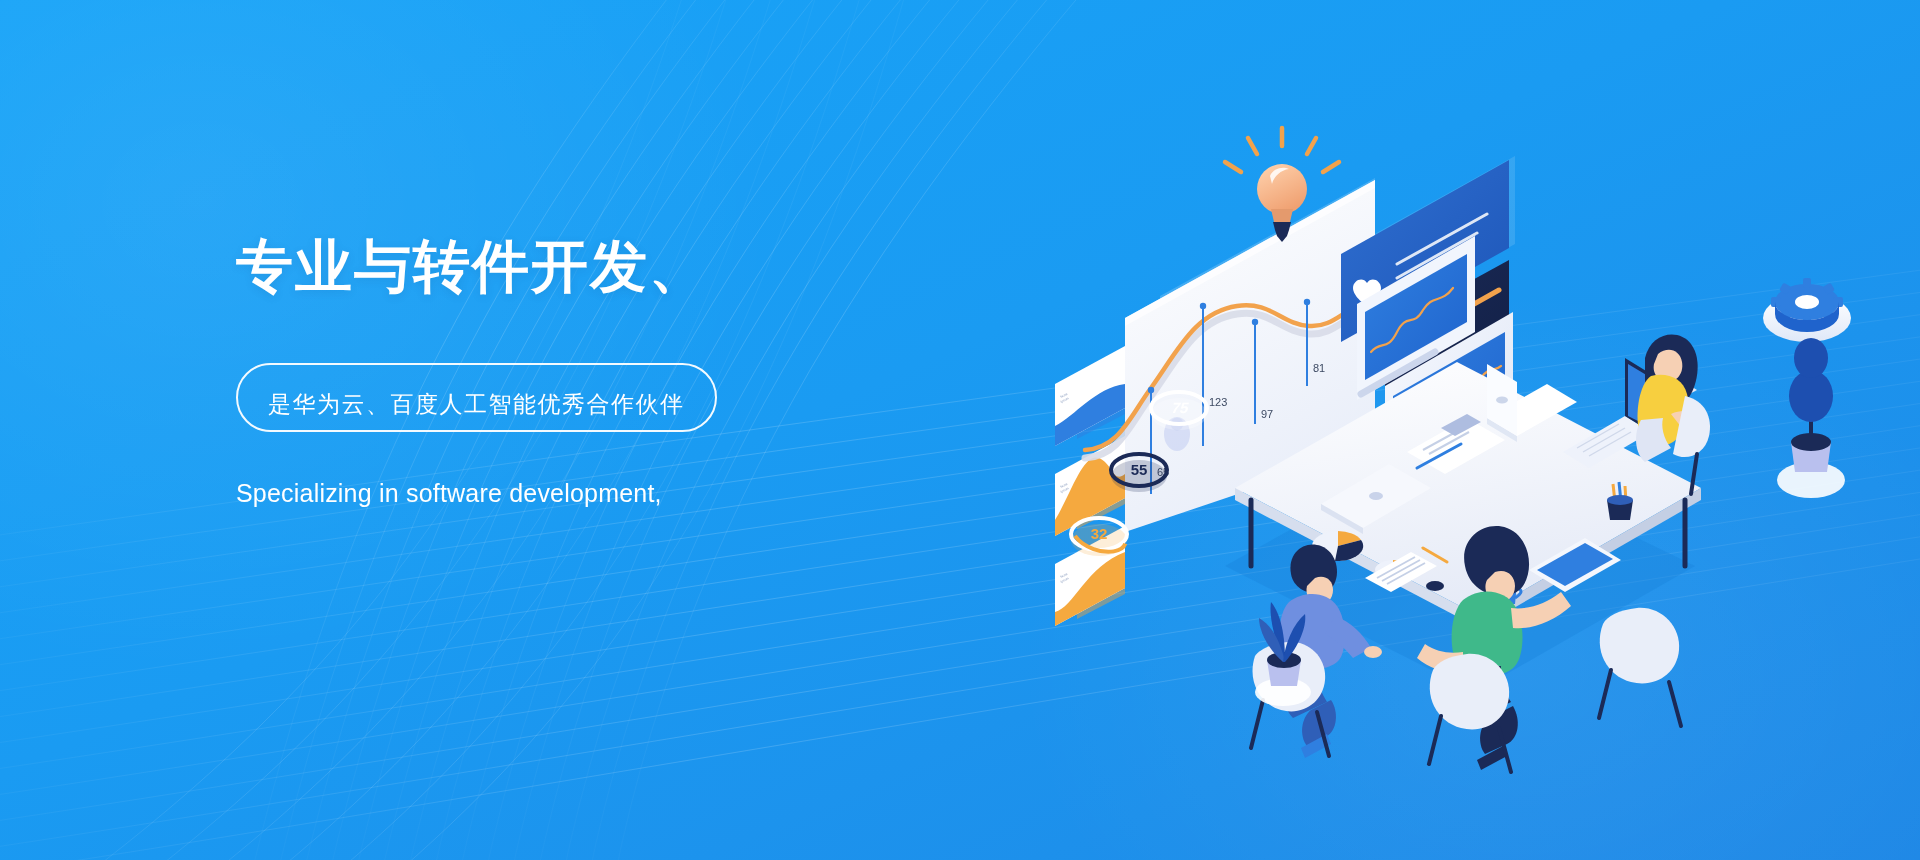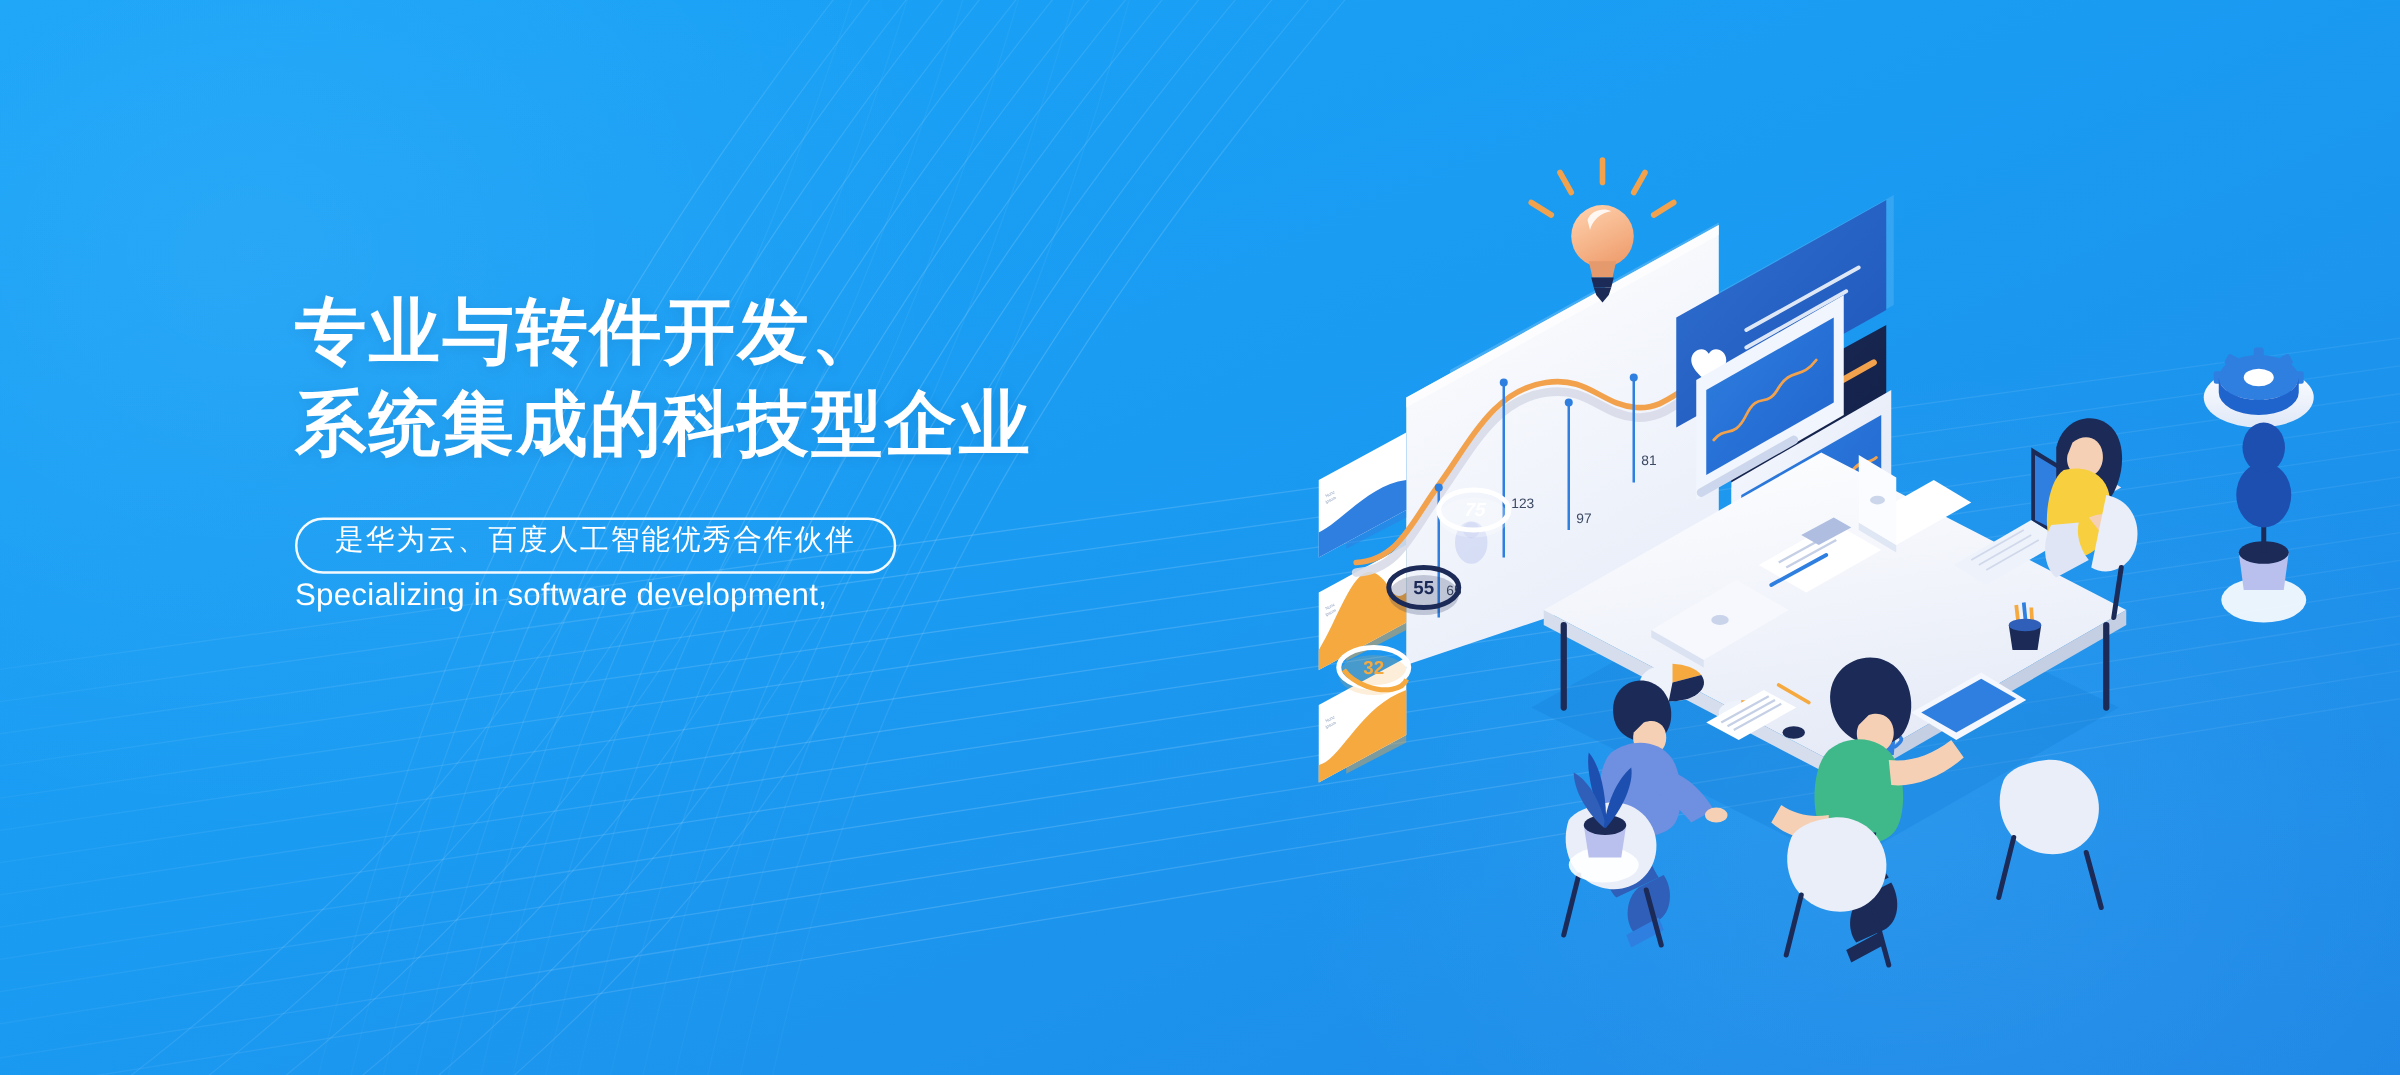--- a/index.html
+++ b/index.html
@@ -30,29 +30,29 @@
 
   
   .copy{position:absolute;left:236px;top:230px;width:900px;}
   .headline{
     color:#ffffff;font-weight:700;font-size:57px;line-height:1.28;
     letter-spacing:2px;margin:0;text-shadow:0 2px 10px rgba(0,40,90,.10);
   }
   .headline .ln{display:block;white-space:nowrap;}
 
   .pill{
-    display:inline-block;margin-top:38px;
+    display:inline-block;margin-top:60px;
     border:2px solid rgba(255,255,255,.95);border-radius:999px;
-    padding:3px 30px 13px;
+    padding:27px 30px 13px;
     color:#ffffff;font-size:23px;letter-spacing:1.5px;line-height:1.1;
     white-space:nowrap;
   }
 
   .subtitle{
-    color:#ffffff;font-size:25px;line-height:1.38;
+    margin-top:44px;color:#ffffff;font-size:25px;line-height:1.38;
     font-weight:400;letter-spacing:.2px;
   }
   .subtitle .ln{display:block;white-space:nowrap;}
 
   
   .illus{position:absolute;left:1085px;top:96px;width:800px;height:660px;}
   .illus svg{display:block;width:800px;height:660px;overflow:visible;}
   .lbl{font-family:"Liberation Sans",sans-serif;font-size:11px;fill:#3d4a63;}
   .gnum{font-family:"Liberation Sans",sans-serif;font-size:15px;font-weight:700;}
   .tiny{font-family:"Liberation Sans",sans-serif;font-size:3.4px;fill:#8fa0c0;}
@@ -124,21 +124,20 @@
         </g>
       </g>
     </svg>
   </div>
   <div class="bg-glow-a"></div>
   <div class="bg-glow-b"></div>
 
   <div class="copy">
     <h1 class="headline">
       <span class="ln">专业与转件开发、</span>
-      <span class="ln">系统集成的科技型企业</span>
     </h1>
 
     <div class="pill">是华为云、百度人工智能优秀合作伙伴</div>
 
     <div class="subtitle">
       <span class="ln">Specializing in software development,</span>
     </div>
   </div>
 
   <div class="illus">

